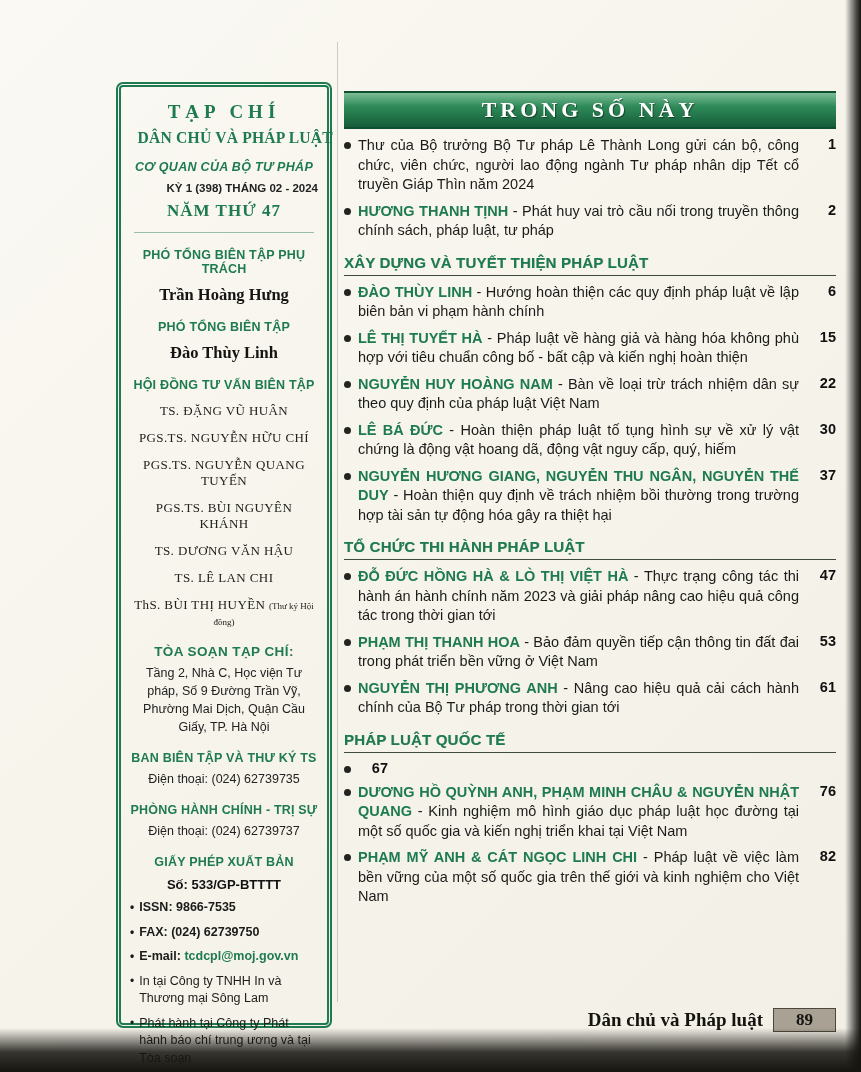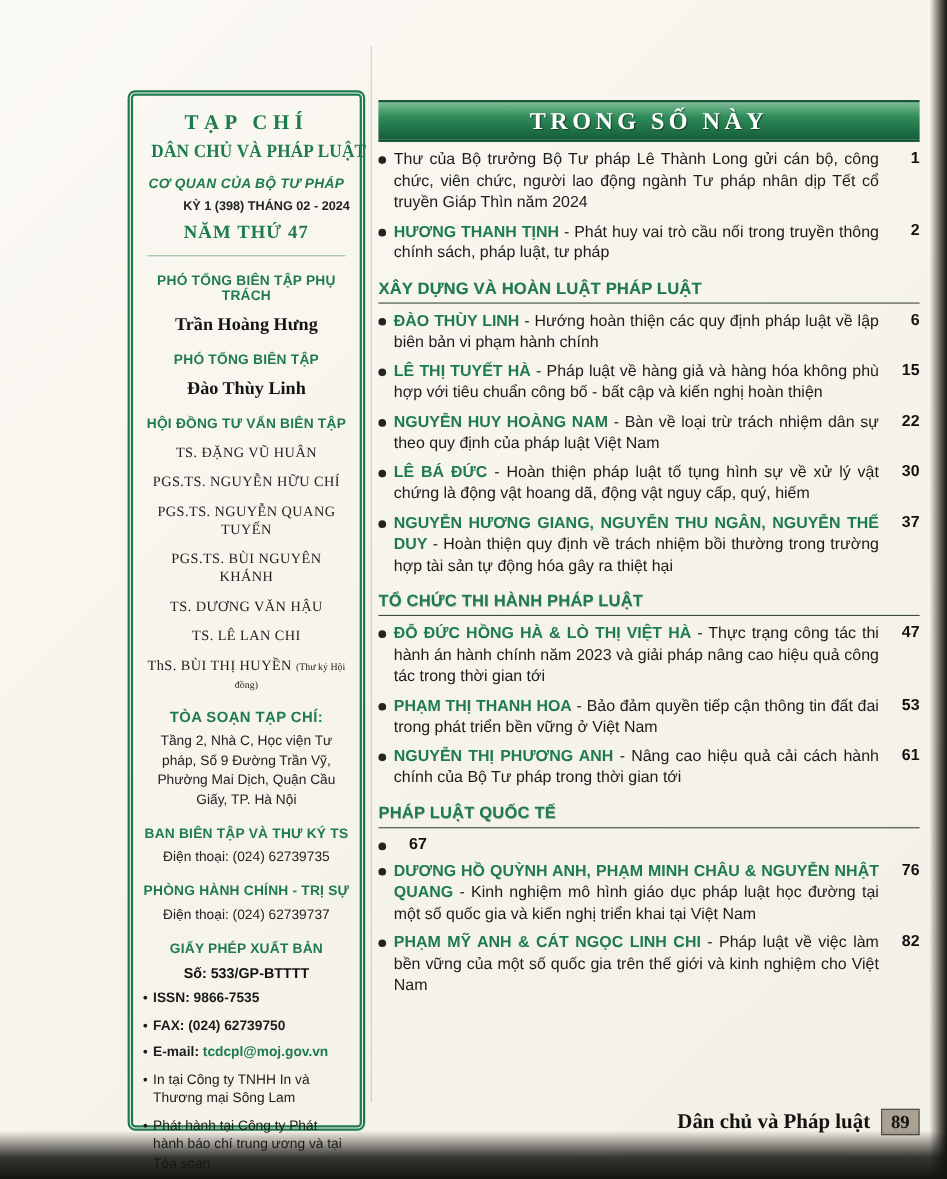--- a/index.html
+++ b/index.html
@@ -105,21 +105,21 @@
     position:absolute;left:344px;top:1008px;width:492px;
     display:flex;justify-content:flex-end;align-items:center;gap:10px;
   }
   .f-title{
     font-family:"Liberation Serif",serif;font-weight:bold;font-size:19px;
     color:#14130f;
   }
   .f-page{
     background:#a9a294;border:1px solid #4a463c;color:#14130f;
     font-family:"Liberation Serif",serif;font-weight:bold;font-size:17px;
-    padding:1px 8px;
+    padding:1px 22px;
   }
 
   
   .edge-bottom{
     position:absolute;left:0;right:0;bottom:0;height:44px;
     background:linear-gradient(180deg,rgba(21,20,15,0) 0%,rgba(21,20,15,.85) 55%,#15140f 100%);
     pointer-events:none;
   }
   .edge-right{
     position:absolute;top:0;right:0;bottom:0;width:16px;
@@ -210,21 +210,21 @@
         <div class="toc-item">
           <span class="bullet"></span>
           <div class="itext">Thư của Bộ trưởng Bộ Tư pháp Lê Thành Long gửi cán bộ, công chức, viên chức, người lao động ngành Tư pháp nhân dịp Tết cổ truyền Giáp Thìn năm 2024</div>
           <div class="ipage">1</div>
         </div>
         <div class="toc-item">
           <span class="bullet"></span>
           <div class="itext"><span class="author">HƯƠNG THANH TỊNH</span> - Phát huy vai trò cầu nối trong truyền thông chính sách, pháp luật, tư pháp</div>
           <div class="ipage">2</div>
         </div>
-        <div class="toc-section">XÂY DỰNG VÀ HOÀN LUẬT PHÁP LUẬT</div>
+        <div class="toc-section">XÂY DỰNG VÀ TUYẾT THIỆN PHÁP LUẬT</div>
         <div class="toc-item">
           <span class="bullet"></span>
           <div class="itext"><span class="author">ĐÀO THÙY LINH</span> - Hướng hoàn thiện các quy định pháp luật về lập biên bản vi phạm hành chính</div>
           <div class="ipage">6</div>
         </div>
         <div class="toc-item">
           <span class="bullet"></span>
           <div class="itext"><span class="author">LÊ THỊ TUYẾT HÀ</span> - Pháp luật về hàng giả và hàng hóa không phù hợp với tiêu chuẩn công bố - bất cập và kiến nghị hoàn thiện</div>
           <div class="ipage">15</div>
         </div>

